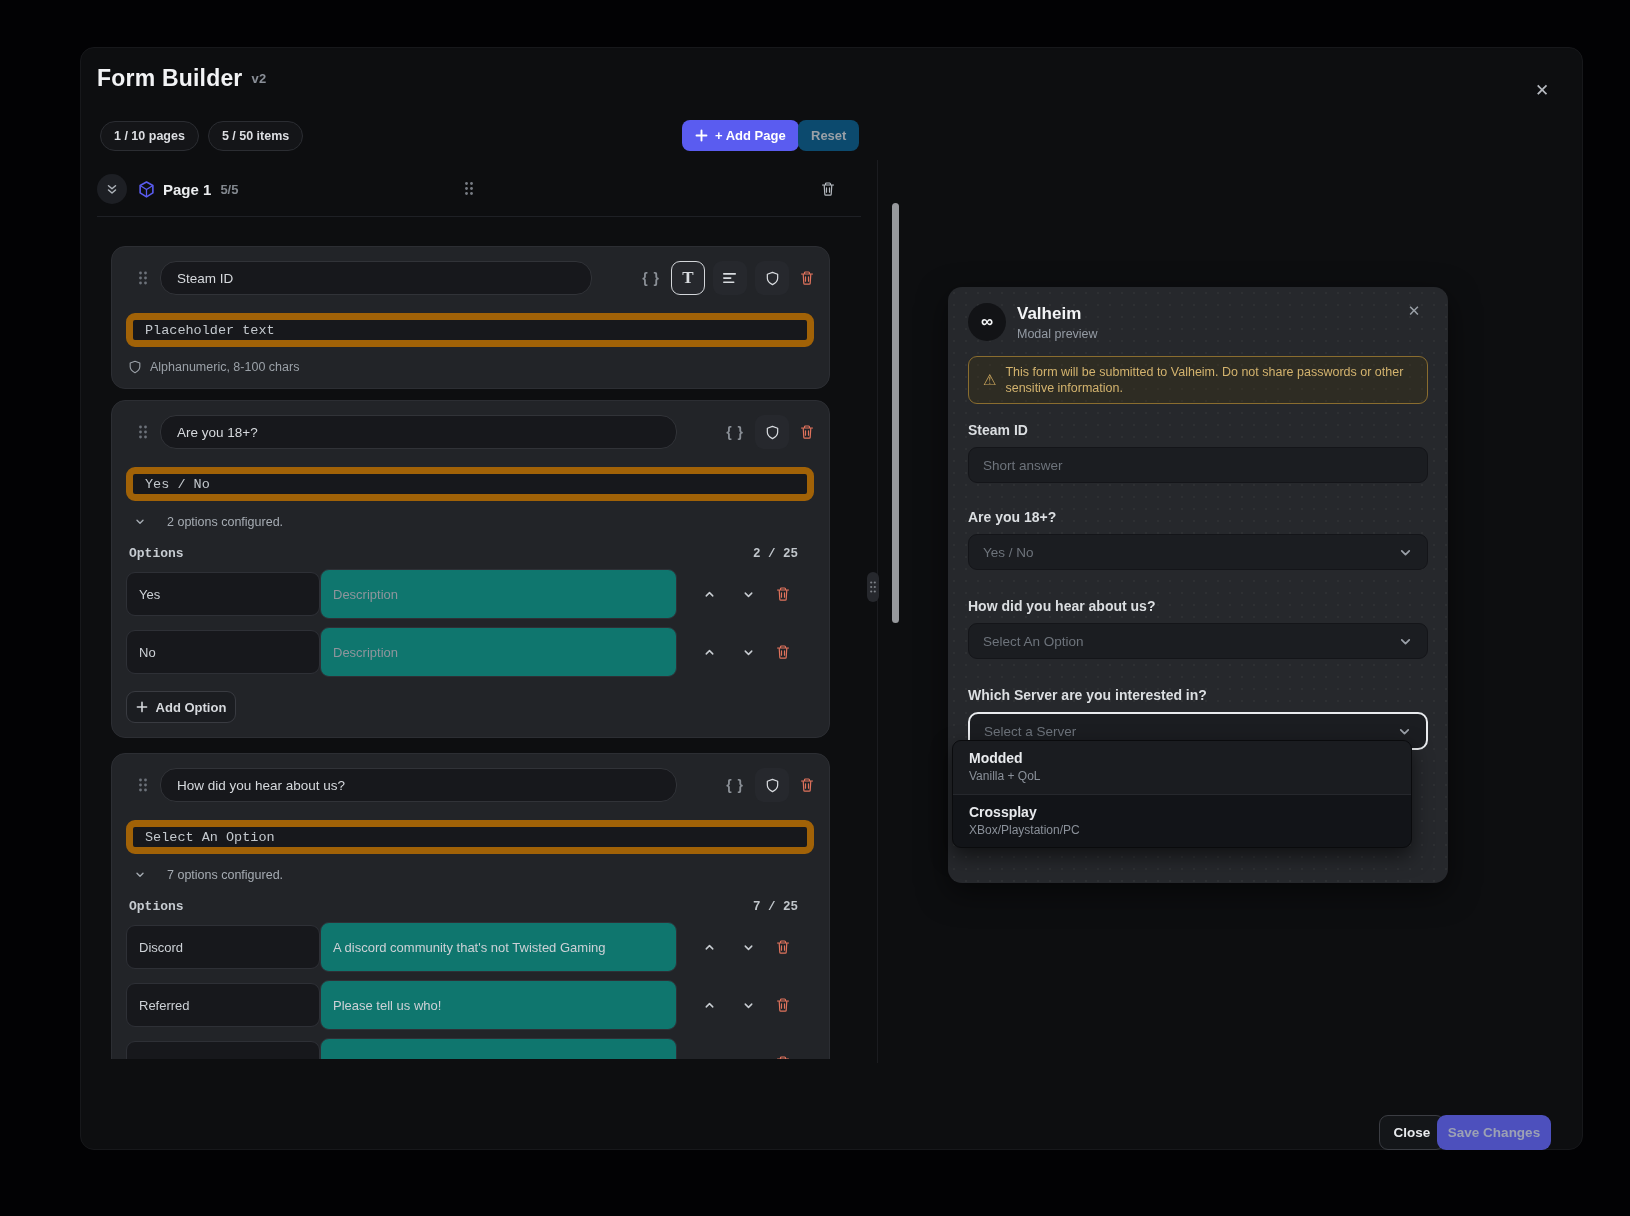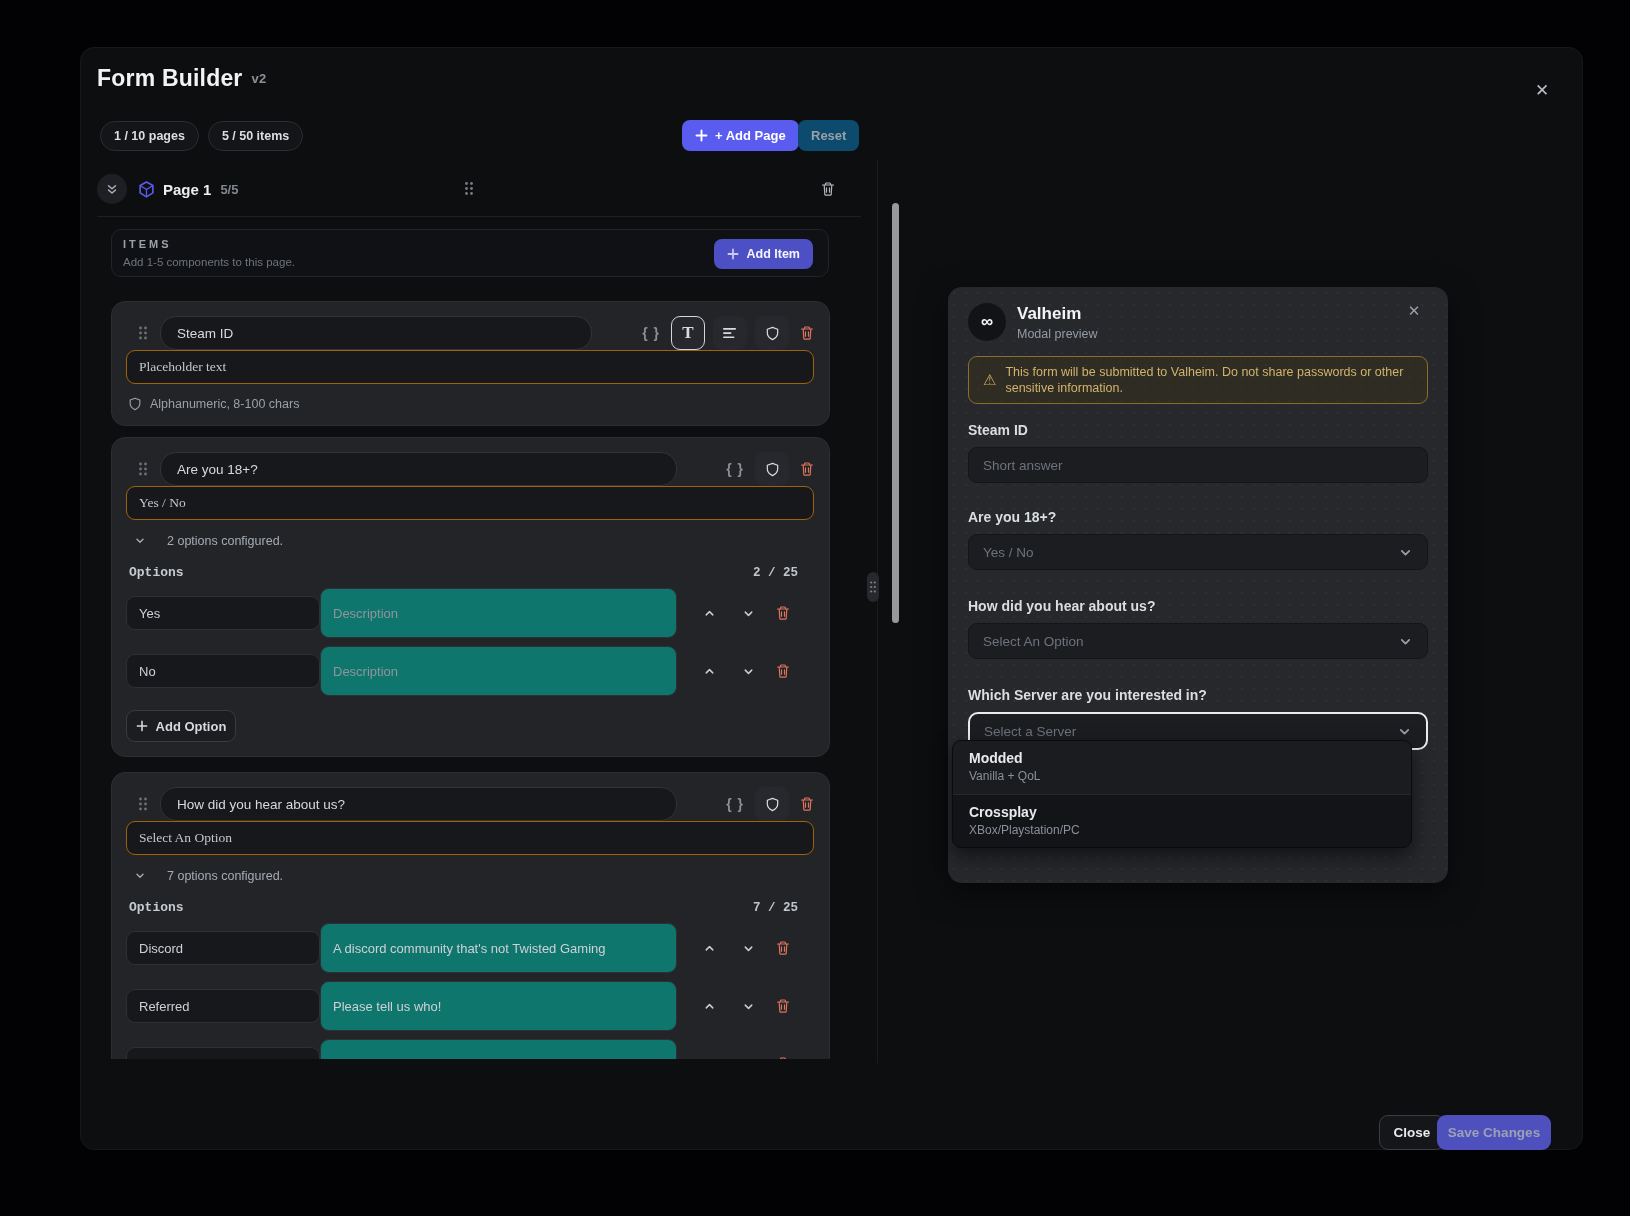--- a/index.html
+++ b/index.html
@@ -45,29 +45,29 @@
   .q-input { height:34px; background:#17181c; border:1px solid #313338; border-radius:16px; color:#d6d9dd; font-size:13.5px; padding:0 16px; font-family:inherit; }
   .q-input.w1 { width:432px; }
   .q-input.w2 { width:517px; }
   .icon-grp { margin-left:auto; display:flex; align-items:center; gap:8px; }
   .braces-btn { color:#8a8f96; font-size:14px; font-weight:600; padding:0 3px; cursor:pointer; letter-spacing:1px; }
   .sq-btn { width:34px; height:34px; border-radius:9px; display:flex; align-items:center; justify-content:center; cursor:pointer; background:#26282d; color:#d8dbdf; border:1px solid transparent; }
   .sq-btn.sel { border:1.5px solid #d3d6da; }
   .sq-btn.t-glyph { font-family:"Liberation Serif", serif; font-size:17px; font-weight:600; }
   .trash-btn { color:#e0735c; display:flex; cursor:pointer; margin-left:2px; }
 
-  .full-input { margin-top:0; width:688px; height:34px; background:#17181c; border:1px solid #a16207; border-radius:9px; color:#c3c8cd; font-size:13.5px; padding:0 12px; font-family:Liberation Serif, serif; }
+  .full-input { margin-top:18px; width:688px; height:34px; background:#17181c; border:7px solid #a16207; border-radius:9px; color:#c3c8cd; font-size:13.5px; padding:0 12px; font-family:Liberation Mono, monospace; }
   .valid-row { margin-top:13px; display:flex; align-items:center; gap:8px; color:#9aa0a7; font-size:12.5px; padding-left:2px; }
 
   .config-row { margin-top:14px; display:flex; align-items:center; gap:21px; color:#a6acb3; font-size:12.5px; padding-left:8px; cursor:pointer; }
   .opts-head { margin-top:17px; display:flex; align-items:flex-end; padding:0 3px;font-family:Liberation Mono, monospace; }
   .opts-title { font-size:13px; font-weight:bold; color:#c7ccd1; }
   .opts-count { margin-left:auto; font-size:12.5px; font-weight:bold; color:#c2c7cc; margin-right:14px; }
   .opt-row { margin-top:8px; display:flex; align-items:center; }
-  .opt-name { width:194px; height:34px; background:#17181c; border:1px solid #2e3036; border-radius:9px; color:#cdd1d6; font-size:13px; padding:0 12px; font-family:inherit; flex:none; }
+  .opt-name { width:194px; height:44px; background:#17181c; border:1px solid #2e3036; border-radius:9px; color:#cdd1d6; font-size:13px; padding:0 12px; font-family:inherit; flex:none; }
   .opt-desc { width:357px; height:50px; background:#0f766e; border:1px solid #2e3036; border-radius:9px; color:#cdd1d6; font-size:13px; padding:0 12px; font-family:inherit; flex:none; }
   .opt-desc::placeholder, .full-input::placeholder { color:#8f959c; opacity:1; }
   .mv-btn { margin-left:26px; color:#c9cdd2; display:flex; cursor:pointer; }
   .mv-btn.down { margin-left:26px; }
   .opt-trash { margin-left:20px; }
   .btn-add-option { margin-top:14px; height:32px; width:110px; display:flex; align-items:center; justify-content:center; gap:8px; background:#1b1d21; border:1px solid #393b41; border-radius:9px; color:#d6d9dd; font-size:13px; font-weight:600; cursor:pointer; }
 
   
   .v-divider { position:absolute; left:796px; top:112px; width:1px; height:903px; background:#1b1c20; }
   .scrollbar-thumb { position:absolute; left:811px; top:155px; width:7px; height:420px; border-radius:4px; background:#97999d; cursor:pointer; }
@@ -153,30 +153,20 @@
     <span class="page-trash">
       <svg width="16" height="16" viewBox="0 0 16 16">
           <path d="M2.5 4h11M5.5 4V2.9c0-.5.4-.9.9-.9h3.2c.5 0 .9.4.9.9V4M4.2 4l.6 9.3c0 .5.5.9 1 .9h4.4c.5 0 1-.4 1-.9L11.8 4M6.5 6.8v4.4M9.5 6.8v4.4" stroke="currentColor" fill="none" stroke-width="1.2" stroke-linecap="round"></path>
         </svg>
     </span>
   </div>
   <div class="h-divider"></div>
 
   <div class="scroll-area">
 
-    <div class="items-panel dotted">
-      <div class="items-title">ITEMS</div>
-      <div class="items-sub">Add 1-5 components to this page.</div>
-      <div class="btn-add-item">
-        <svg width="12" height="12" viewBox="0 0 13 13">
-            <path d="M6.5 1.5v10M1.5 6.5h10" stroke="#c9cbf2" stroke-width="1.9" stroke-linecap="round"></path>
-          </svg>
-        <span>Add Item</span>
-      </div>
-    </div>
 
     <div class="card">
       <div class="q-row">
         <span class="drag-handle">
           <svg width="12" height="16" viewBox="0 0 12 16">
               <g fill="currentColor">
                 <circle cx="3.5" cy="3" r="1.4"></circle>
                 <circle cx="8.5" cy="3" r="1.4"></circle>
                 <circle cx="3.5" cy="8" r="1.4"></circle>
                 <circle cx="8.5" cy="8" r="1.4"></circle>

